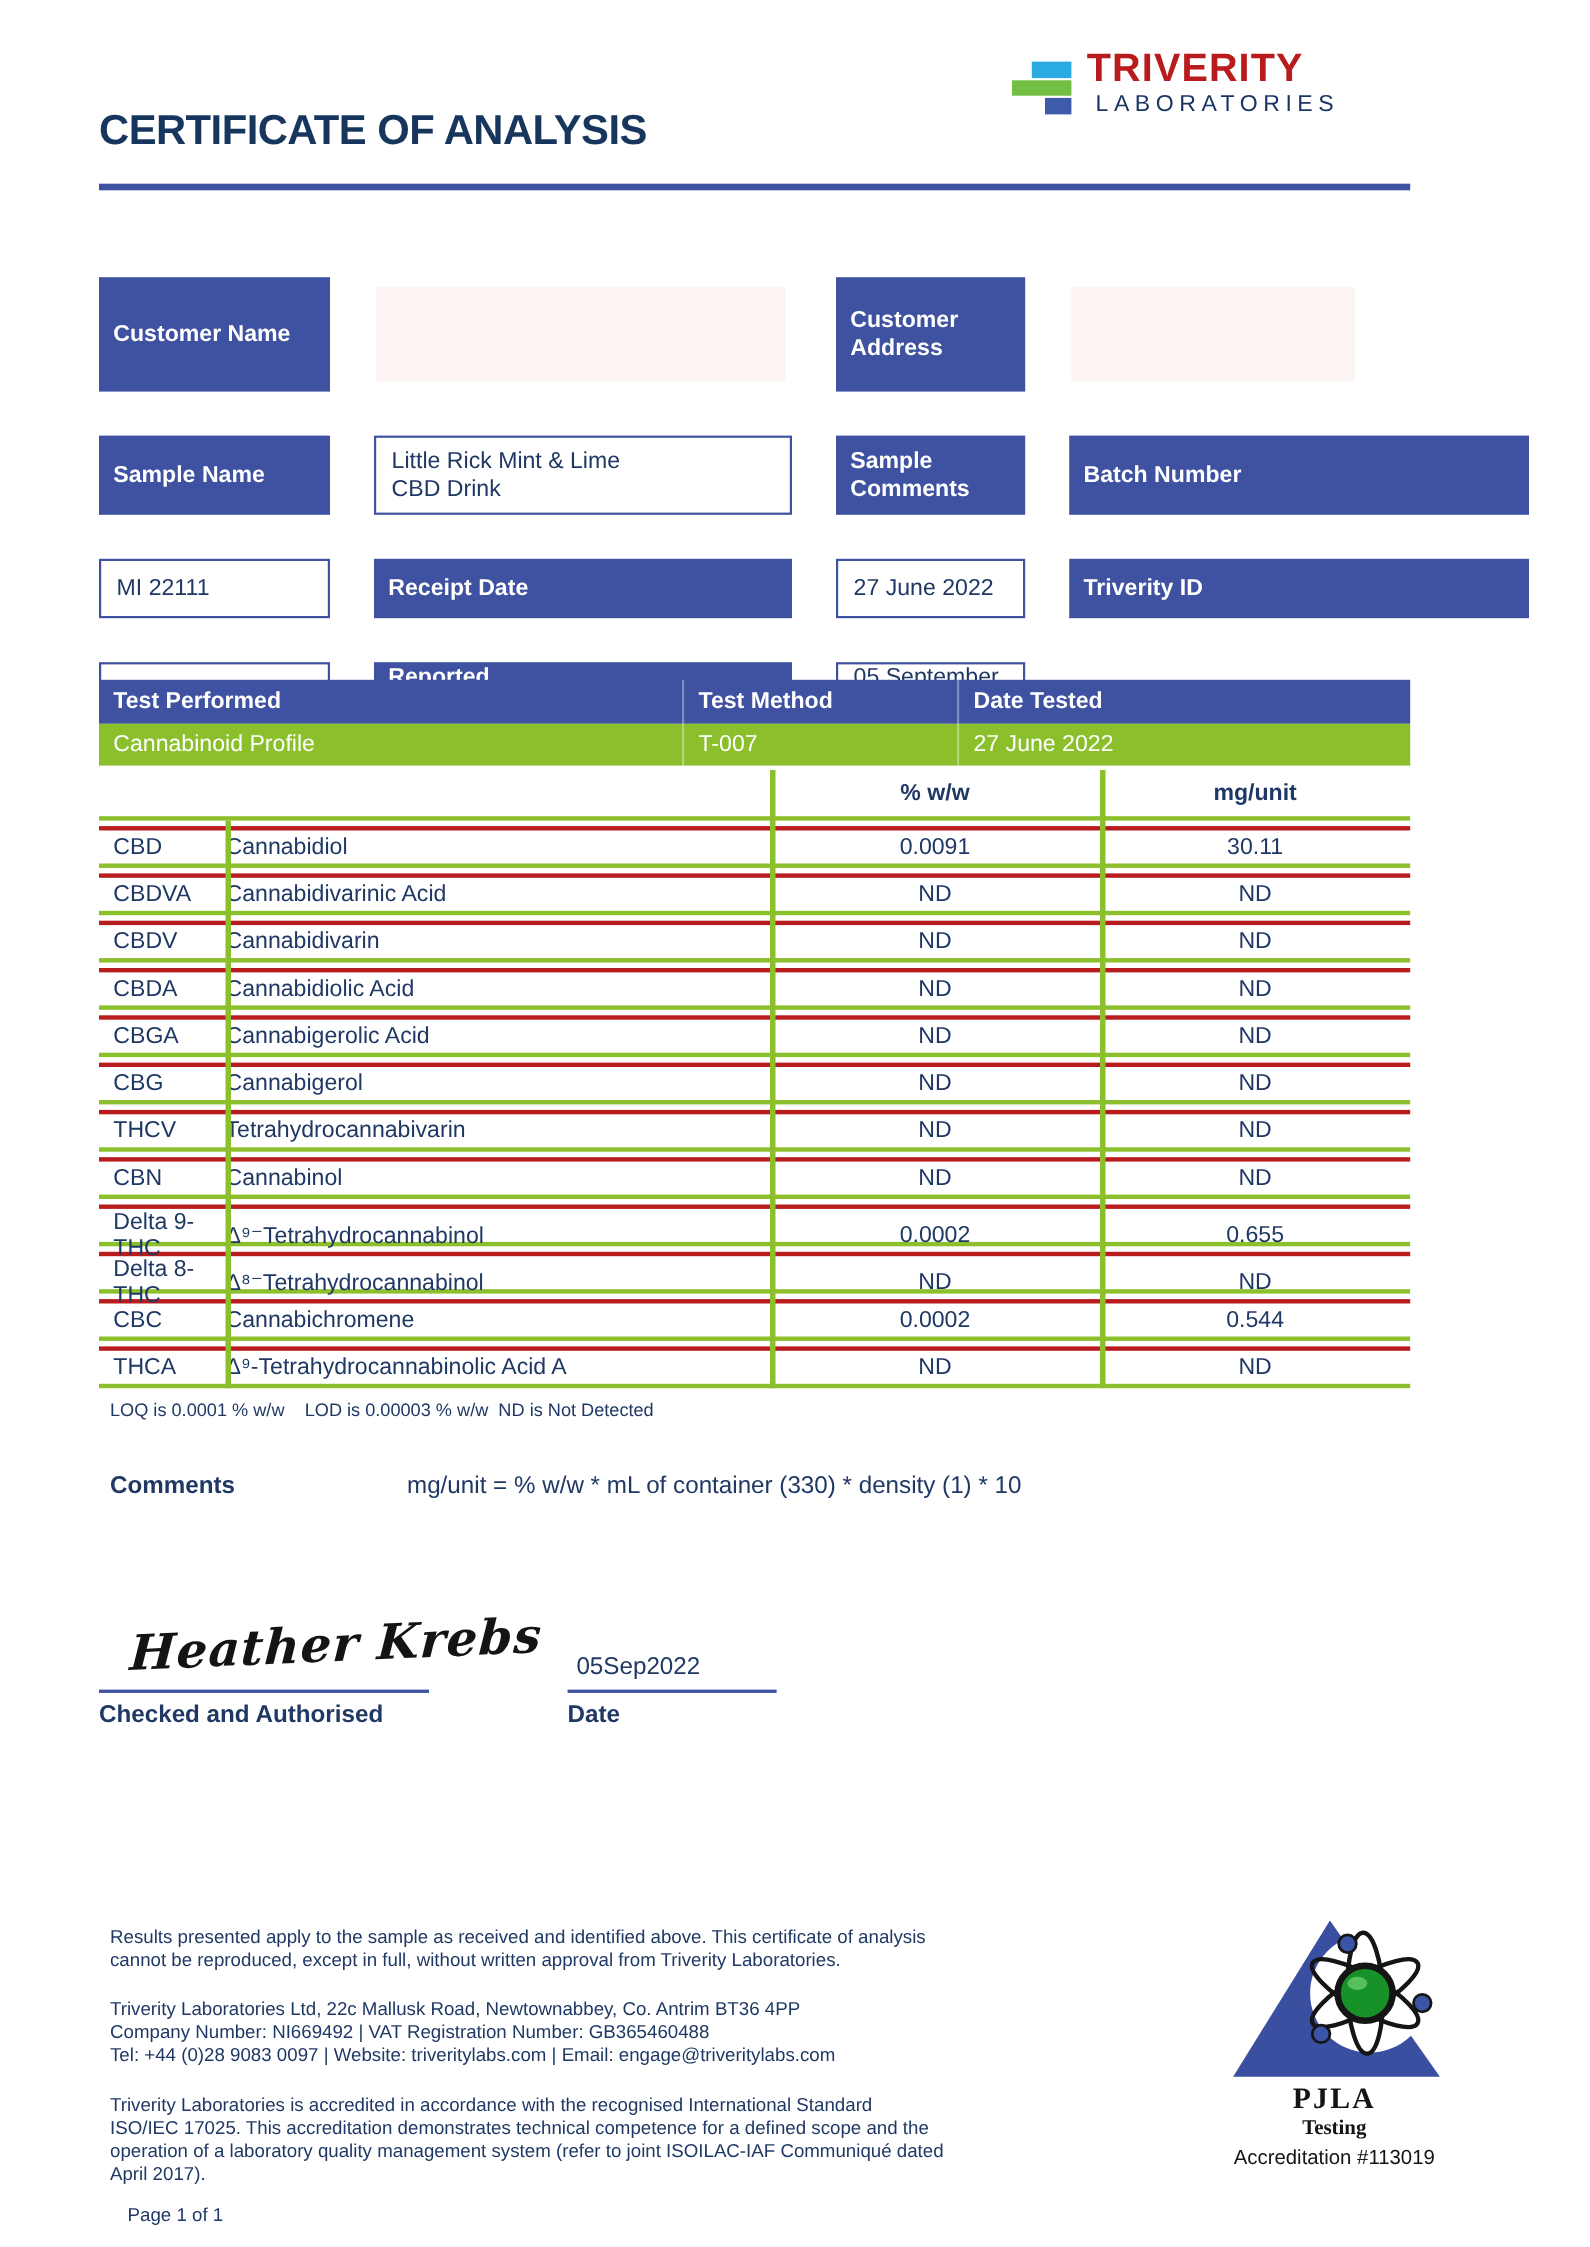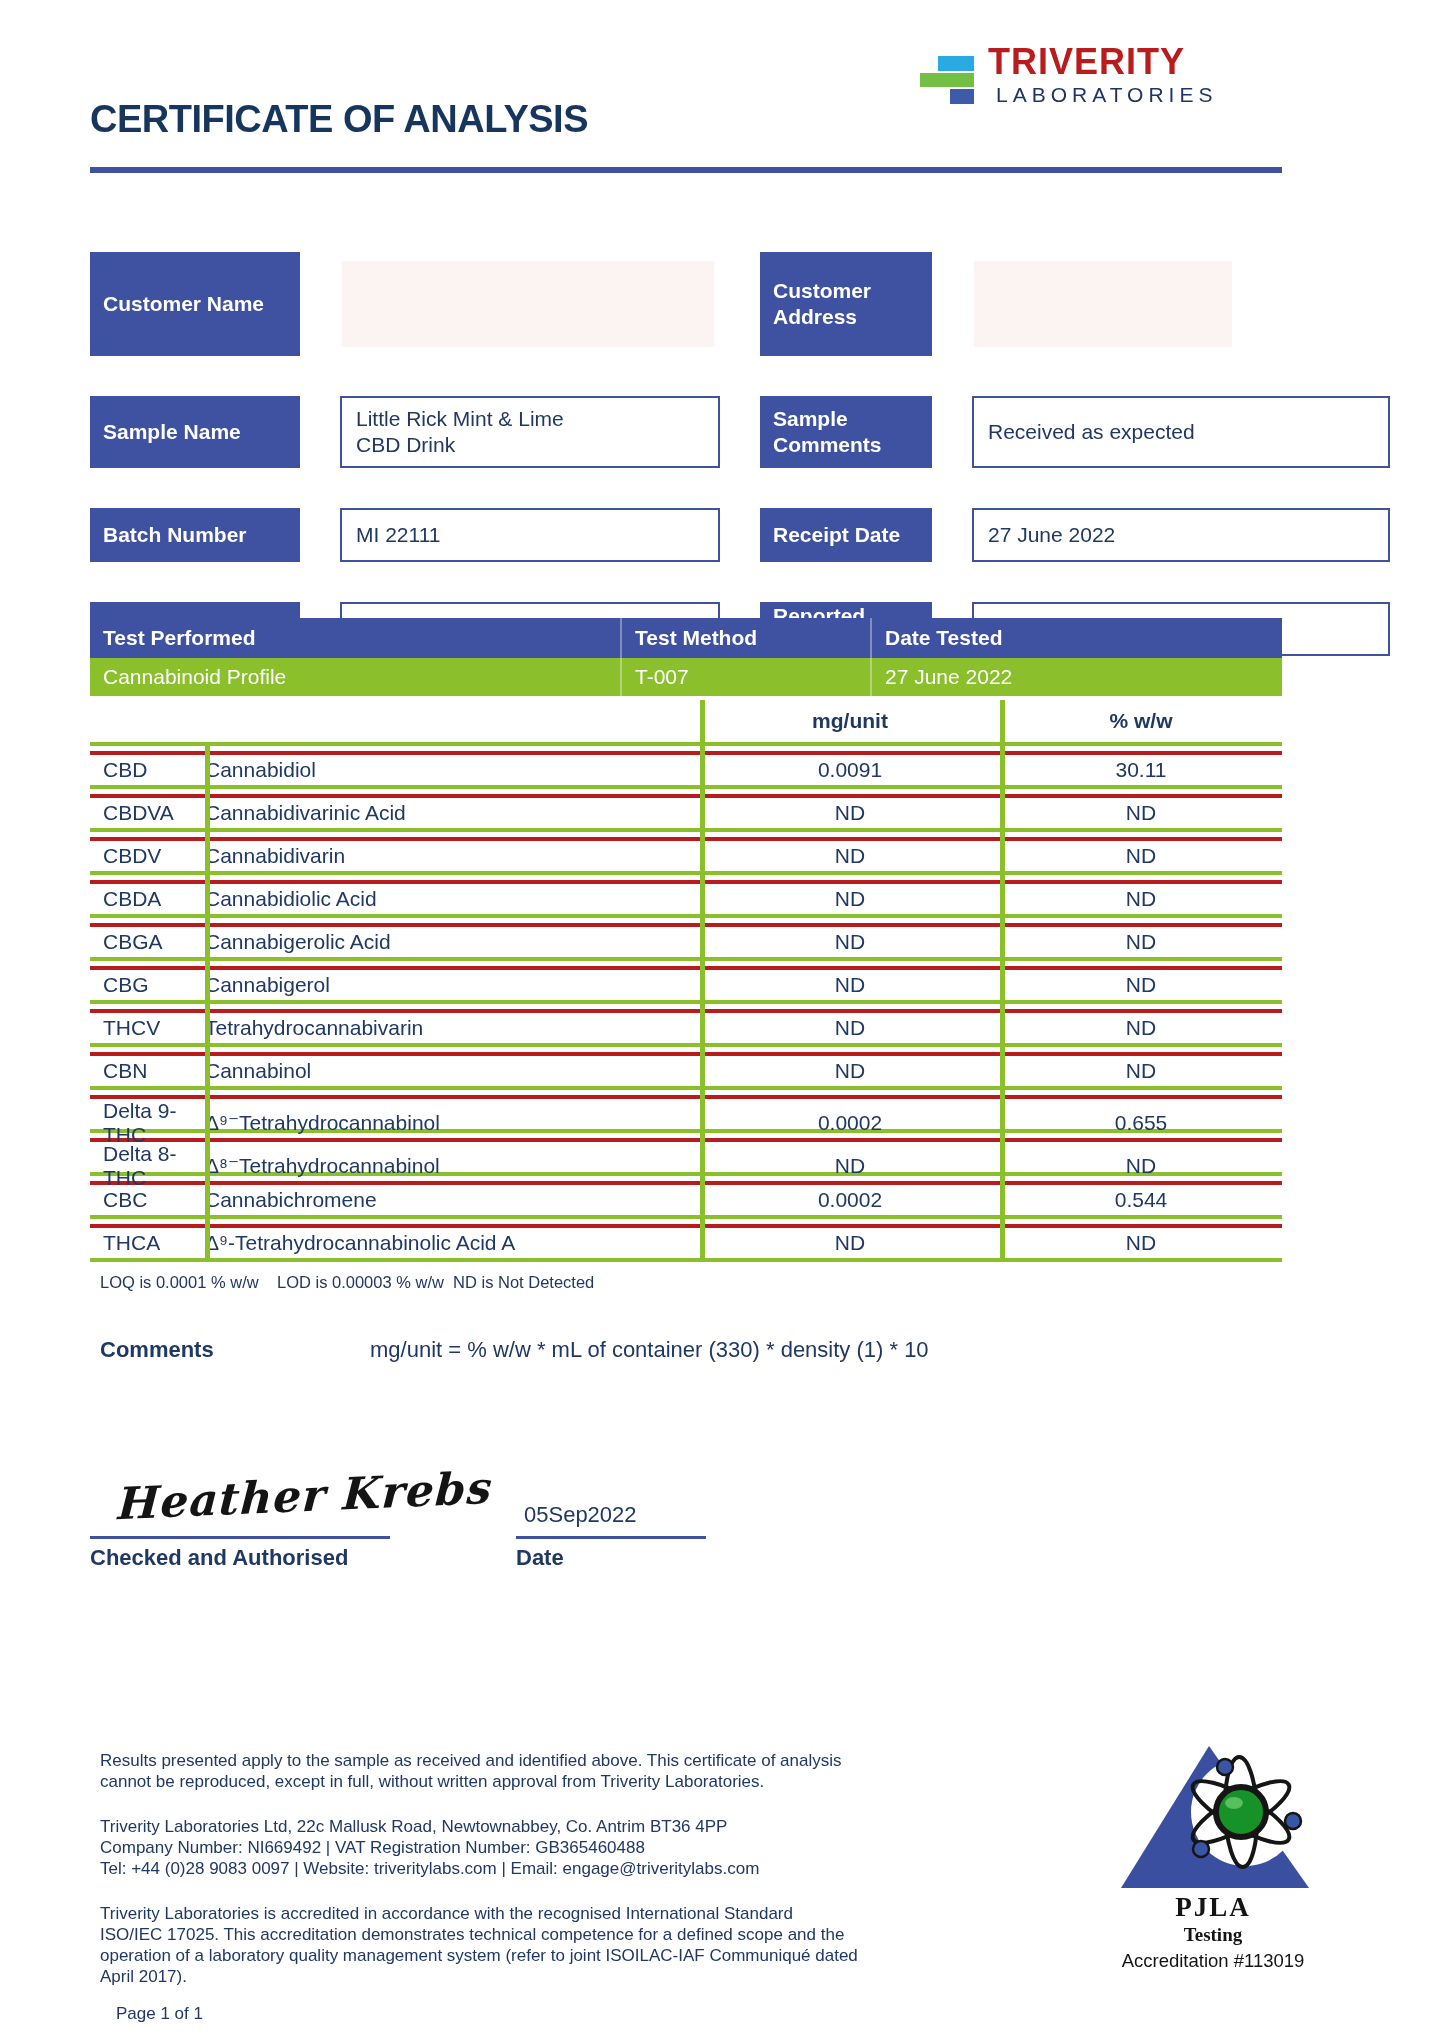--- a/index.html
+++ b/index.html
@@ -124,23 +124,20 @@
 
     <div class="cell-label">
         <span>Sample Name</span>
       </div>
     <div class="cell-value">
         <span class="w-250">Little Rick Mint &amp; Lime CBD Drink</span>
       </div>
     <div class="cell-label">
         <span class="w-140">Sample Comments</span>
       </div>
-    <div class="cell-value">
-        <span>Received as expected</span>
-      </div>
 
     <div class="cell-label">
         <span>Batch Number</span>
       </div>
     <div class="cell-value">
         <span>MI 22111</span>
       </div>
     <div class="cell-label">
         <span class="w-140">Receipt Date</span>
       </div>
@@ -176,22 +173,22 @@
   </div>
 
   <div class="ctable">
     <div class="vline v1"></div>
     <div class="vline v2"></div>
     <div class="vline v3"></div>
 
     <div class="csub">
       <div></div>
       <div></div>
+      <div class="cv">% w/w</div>
       <div class="cv">mg/unit</div>
-      <div class="cv">% w/w</div>
     </div>
 
     <div class="crow">
       <div class="ca">CBD</div>
       <div class="cn">Cannabidiol</div>
       <div class="cv">0.0091</div>
       <div class="cv">30.11</div>
     </div>
     <div class="crow">
       <div class="ca">CBDVA</div>

